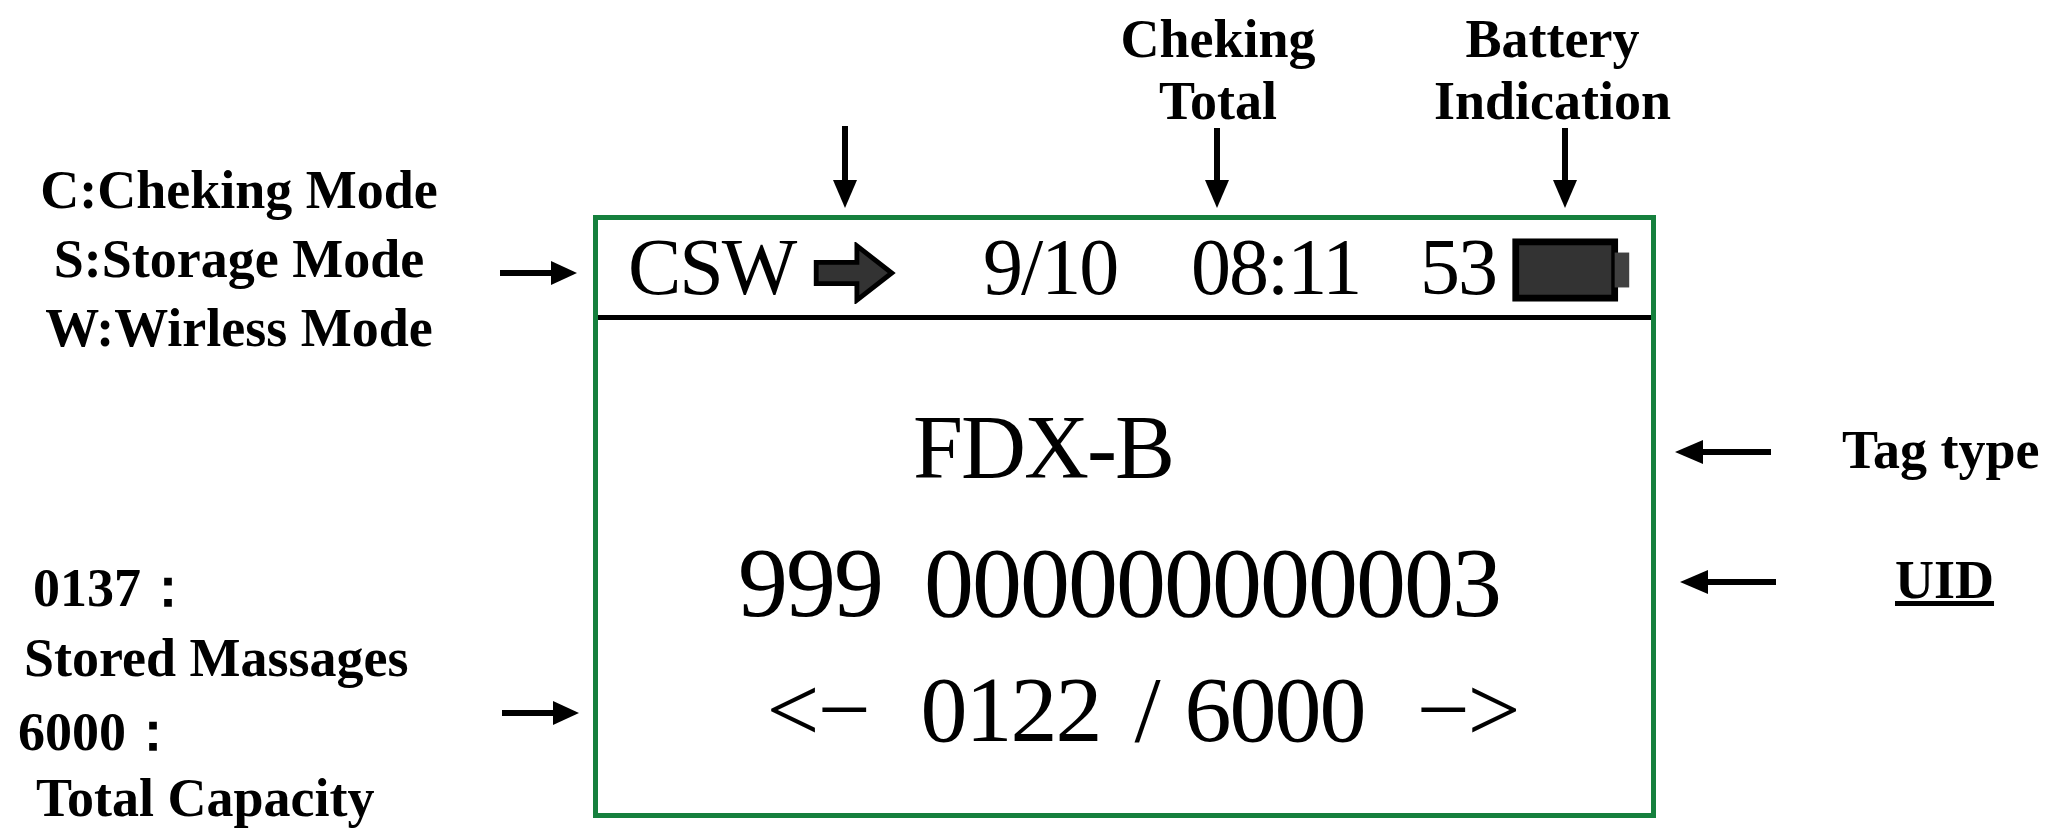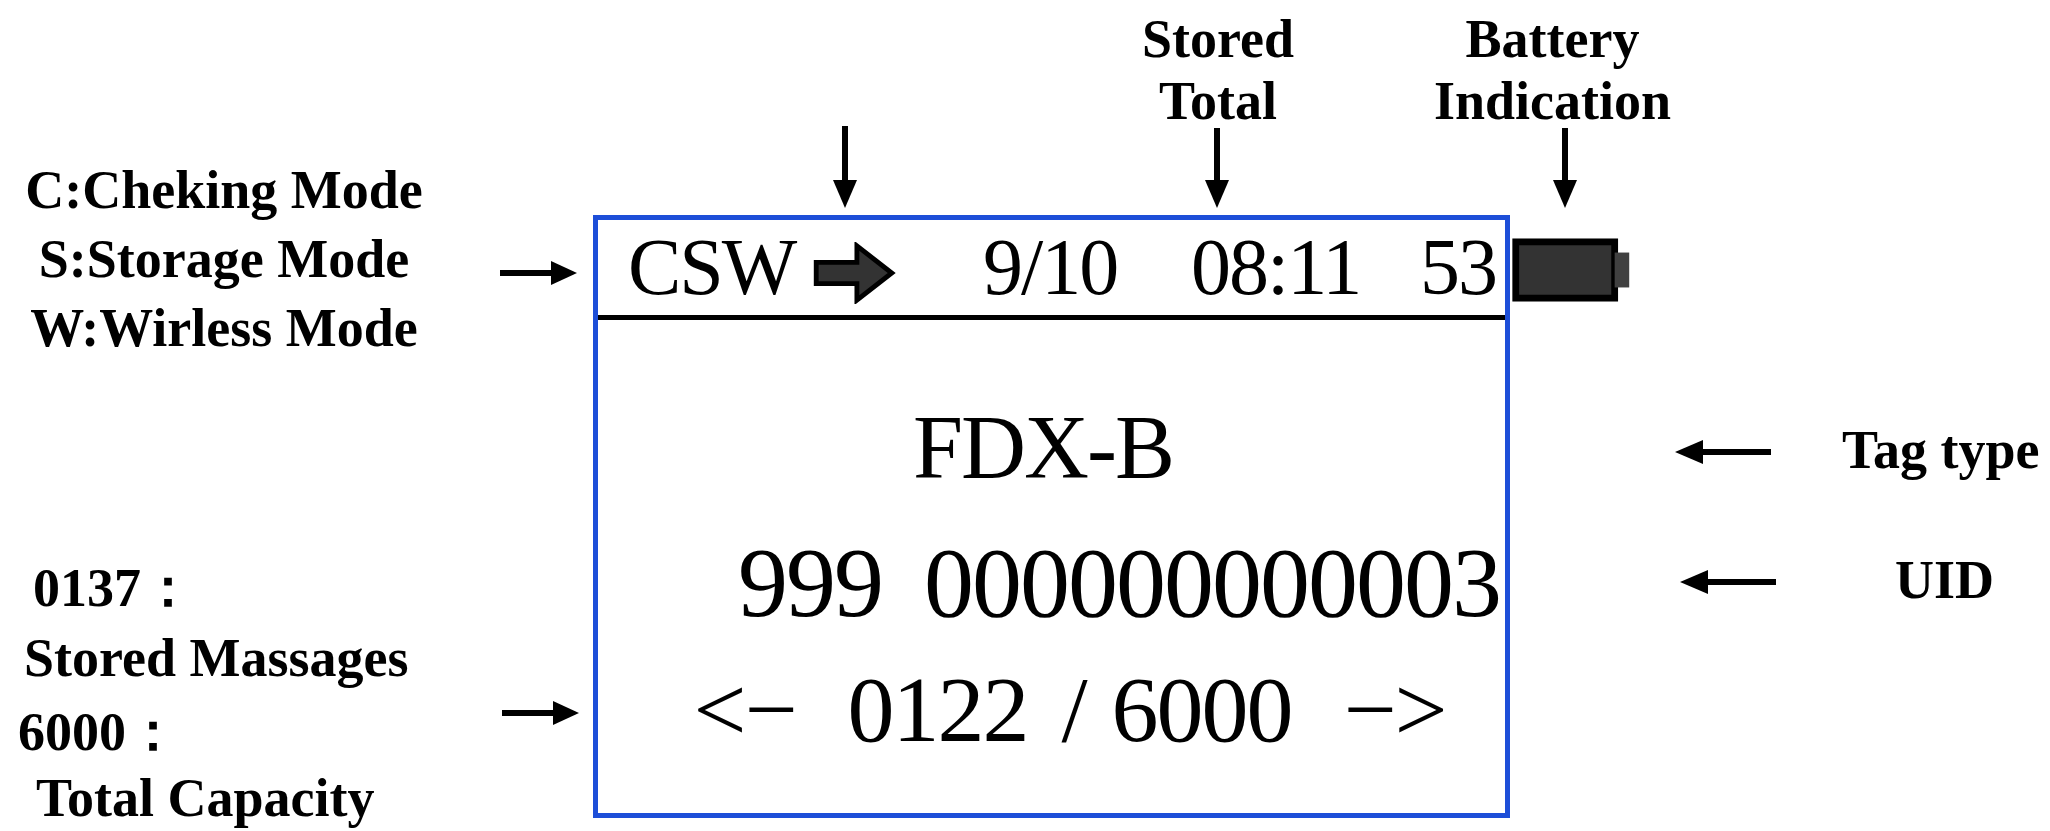--- a/index.html
+++ b/index.html
@@ -14,45 +14,45 @@
   }
   
   .ann {
     position: absolute;
     font-weight: bold;
     font-size: 54px;
     line-height: 1.2;
     white-space: nowrap;
     color: #000;
   }
-  .mode-legend { left: 0px; top: 156px; width: 448px; line-height: 69px; text-align: center; }
+  .mode-legend { left: 0px; top: 156px; width: 448px; line-height: 69px; text-align: center; padding-left: 15px; }
   .wireless-label { left: 748px; top: 44px; width: 190px; text-align: center; }
   .system-time-label { left: 1118px; top: 8px; width: 200px; line-height: 62px; text-align: center; }
   .battery-ind-label { left: 1405px; top: 8px; width: 295px; line-height: 62px; text-align: center; }
   .tag-type-label { left: 1842px; top: 418px; }
-  .uid-label { left: 1895px; top: 548px; }
+  .uid-label { left: 1895px; top: 548px; text-decoration: underline; }
   .stored-count-label { left: 33px; top: 556px; }
   .stored-msg-label { left: 24px; top: 626px; }
   .capacity-count-label { left: 18px; top: 700px; }
   .total-capacity-label { left: 36px; top: 766px; font-family: Liberation Serif, serif; }
   
   .icon { position: absolute; display: block; }
   .arrow-to-bar { left: 498px; top: 256px; width: 80px; height: 34px; }
   .arrow-to-nav { left: 500px; top: 696px; width: 80px; height: 34px; }
   .wireless-down-arrow { left: 830px; top: 124px; width: 30px; height: 84px; }
   .system-down-arrow { left: 1202px; top: 128px; width: 30px; height: 80px; }
   .battery-down-arrow { left: 1550px; top: 128px; width: 30px; height: 80px; }
   .tagtype-left-arrow { left: 1673px; top: 436px; width: 100px; height: 32px; }
   .uid-left-arrow { left: 1678px; top: 566px; width: 100px; height: 32px; }
   
   .screen {
     position: absolute;
     left: 593px; top: 215px;
-    width: 917px; height: 603px;
-    border: 5px solid #1d4ed8;
+    width: 1063px; height: 603px;
+    border: 5px solid #15803d;
     box-sizing: border-box;
     background: #fff;
   }
   .statusbar {
     position: absolute;
     left: 0; top: 0;
     width: 100%; height: 100px;
     border-bottom: 5px solid #000;
     box-sizing: border-box;
   }
@@ -104,21 +104,21 @@
     <line x1="2" y1="17" x2="56" y2="17" stroke="#000" stroke-width="6"></line>
     <polygon points="53,5 53,29 79,17" fill="#000"></polygon>
   </svg>
 
   <svg class="icon wireless-down-arrow" viewBox="0 0 30 84">
     <line x1="15" y1="2" x2="15" y2="60" stroke="#000" stroke-width="6"></line>
     <polygon points="3,56 27,56 15,84" fill="#000"></polygon>
   </svg>
 
   <div class="ann system-time-label">
-    <div>Stored</div>
+    <div>Cheking</div>
     <div>Total</div>
   </div>
   <svg class="icon system-down-arrow" viewBox="0 0 30 80">
     <line x1="15" y1="0" x2="15" y2="56" stroke="#000" stroke-width="6"></line>
     <polygon points="3,52 27,52 15,80" fill="#000"></polygon>
   </svg>
 
   <div class="ann battery-ind-label">
     <div>Battery</div>
     <div>Indication</div>

